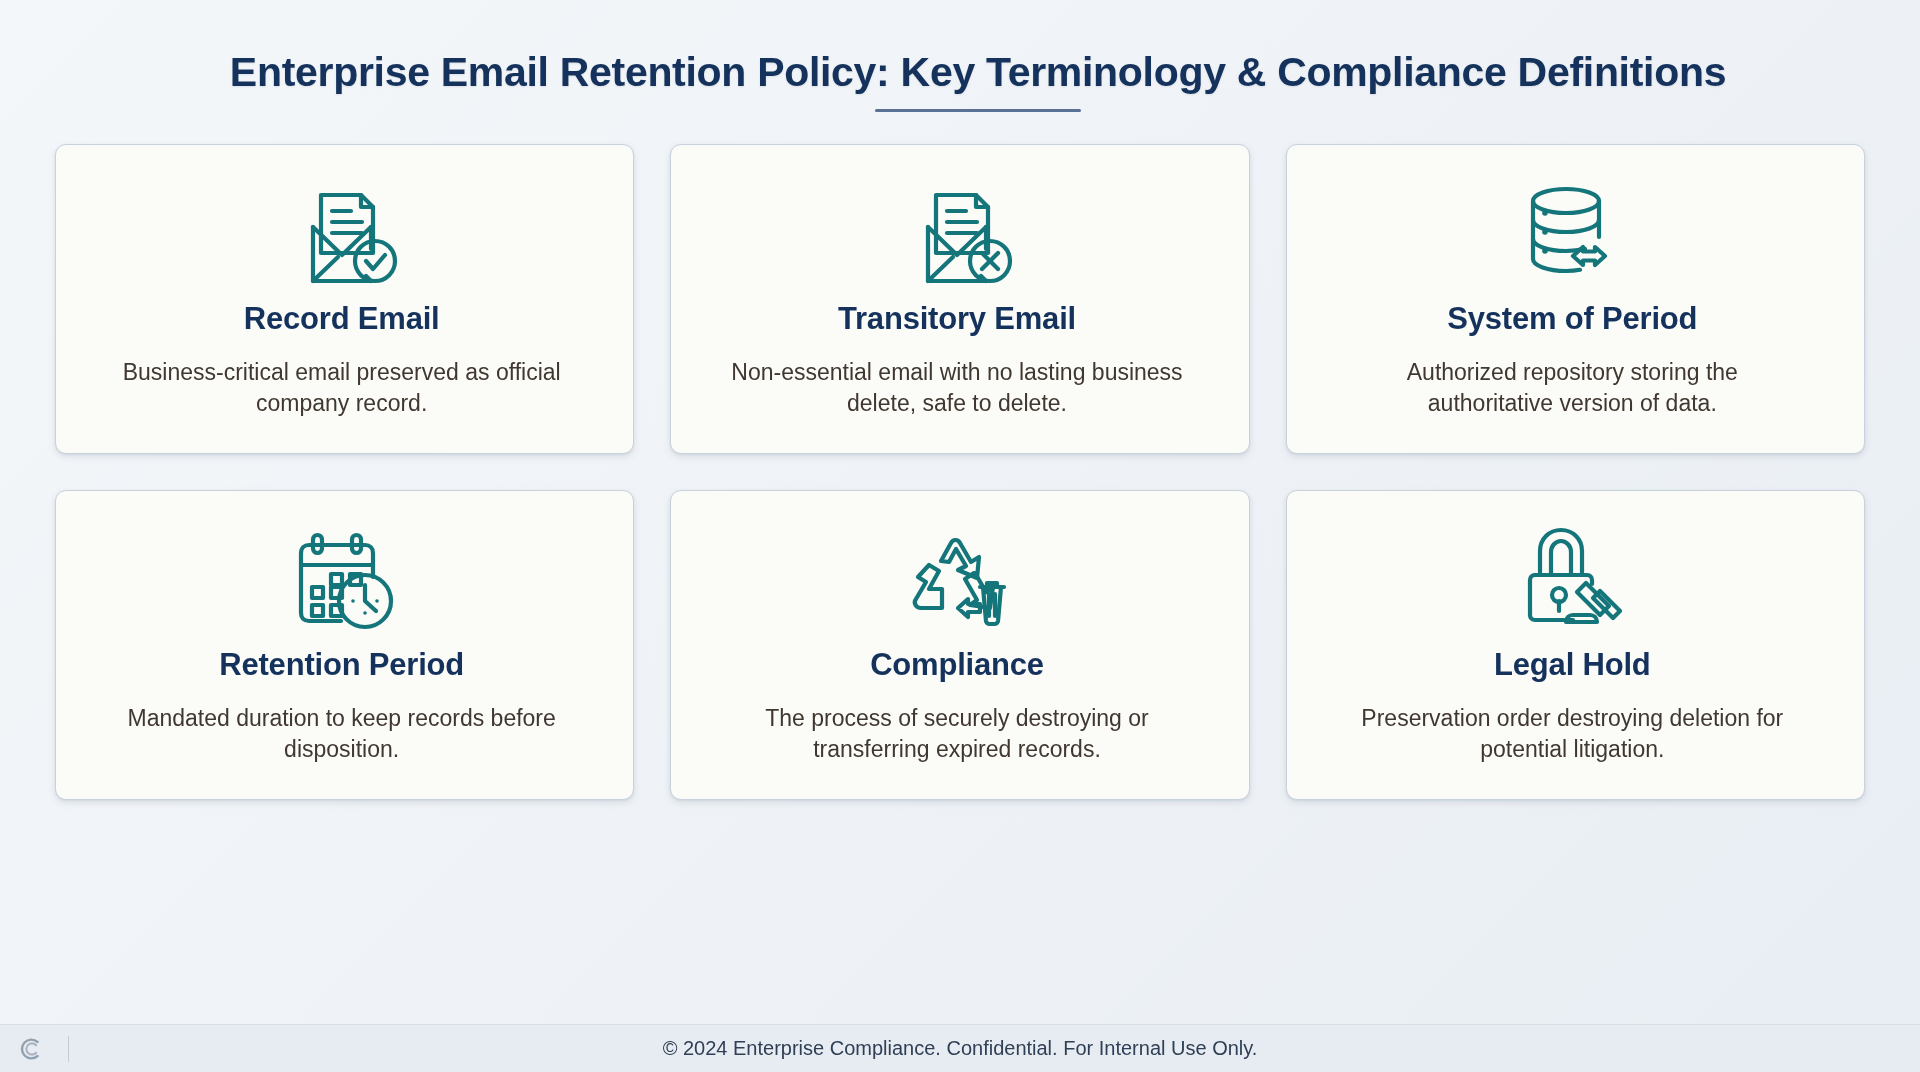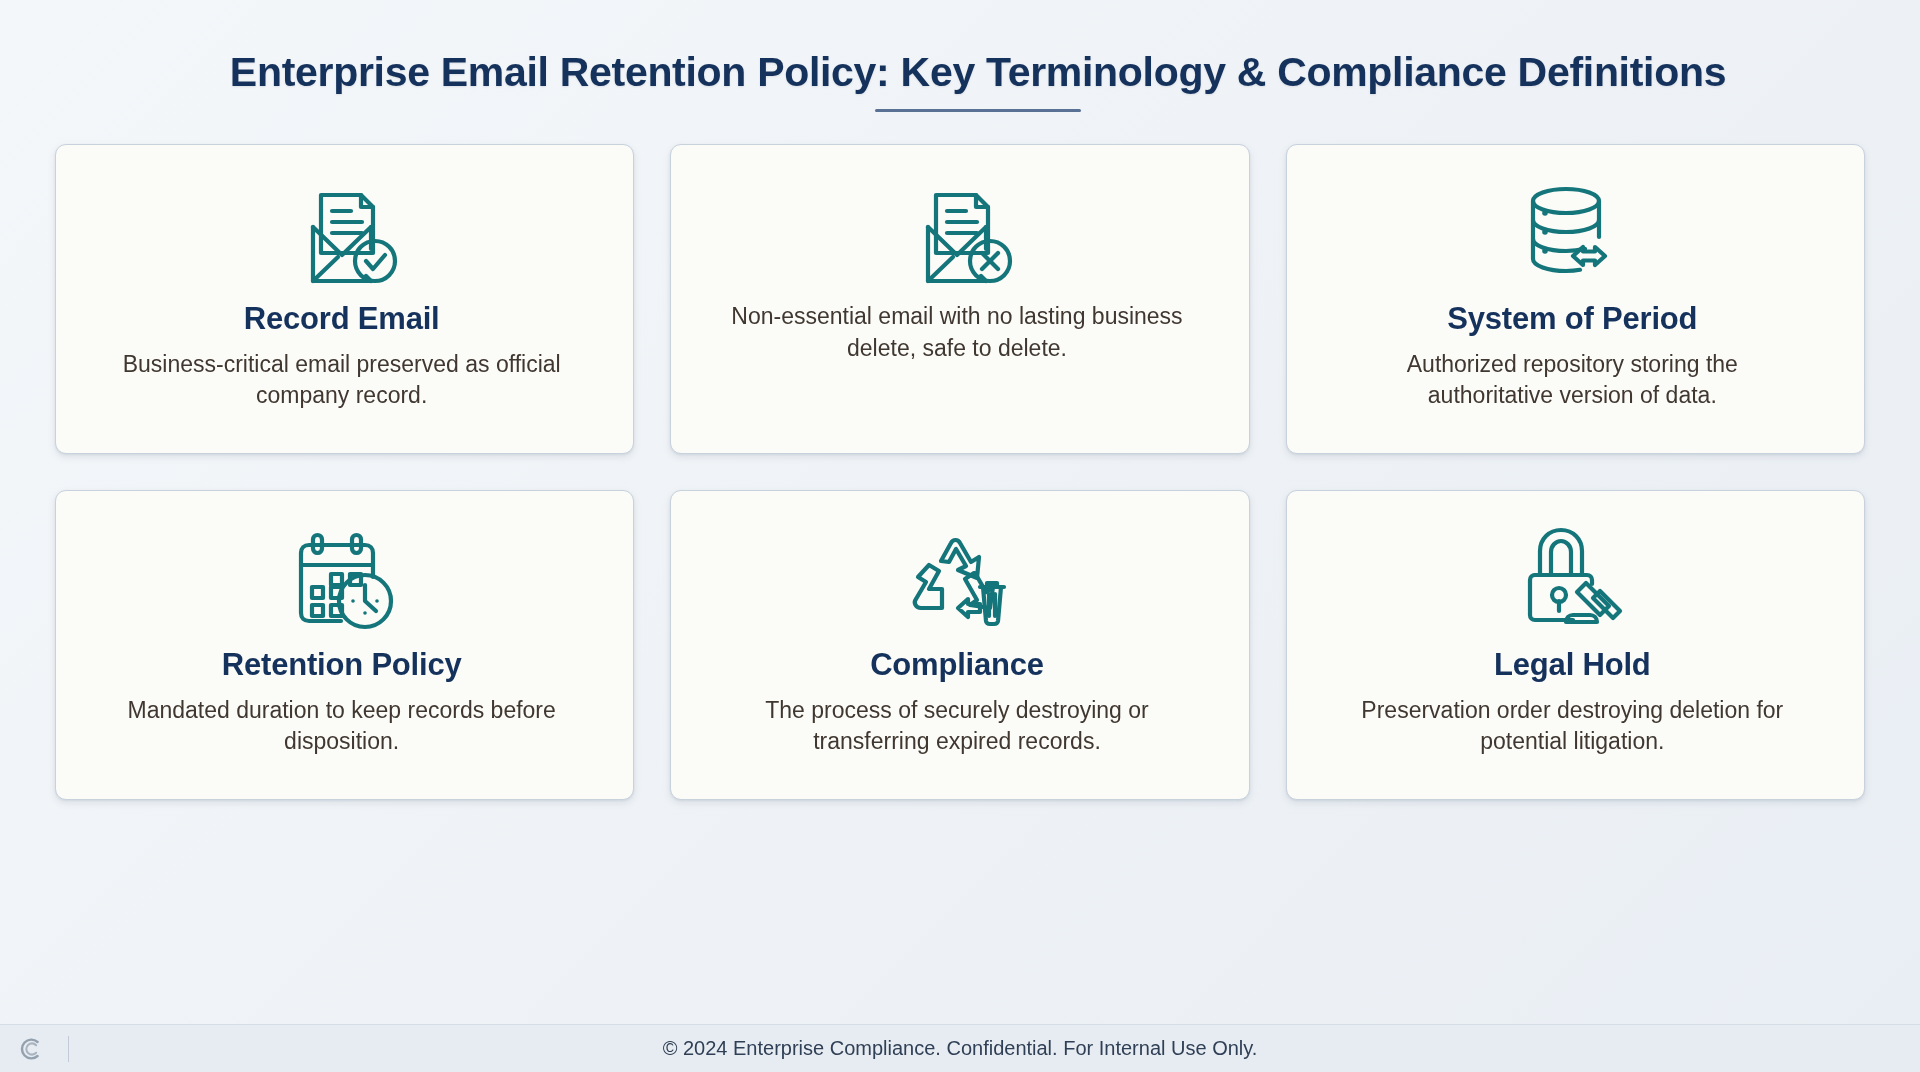--- a/index.html
+++ b/index.html
@@ -77,21 +77,21 @@
     letter-spacing: -0.2px;
     margin: 0 0 12px 0;
     line-height: 1.15;
     text-align: center;
   }
   .card-desc {
     font-size: 23px;
     color: #403830;
     line-height: 1.38;
     text-align: center;
-    margin: 0;
+    margin: 8px;
     max-width: 460px;
   }
 
   
   .footer {
     position: absolute;
     left: 0;
     bottom: 0;
     width: 1920px;
     height: 47px;
@@ -168,20 +168,21 @@
         <path d="M38 20 L78 20 L90 32 L90 78 L38 78 Z"></path>
         <path d="M78 20 L78 32 L90 32"></path>
         <path d="M49 36 L68 36"></path>
         <path d="M49 47 L79 47"></path>
         <path d="M49 58 L79 58"></path>
         <circle cx="92" cy="86" r="20"></circle>
         <path d="M84 78 L100 94"></path>
         <path d="M100 78 L84 94"></path>
       </svg>
     </div>
+    <div class="card-title">Transitory Email</div>
     <div class="card-desc">Non-essential email with no lasting business delete, safe to delete.</div>
   </div>
 
   <div class="card">
     <div class="card-icon">
       <svg width="118" height="114" viewBox="0 0 118 114" fill="none" stroke="#14757a" stroke-width="4.2" stroke-linecap="round" stroke-linejoin="round">
         <ellipse cx="53" cy="26" rx="33" ry="12"></ellipse>
         <path d="M20 26 L20 84 C20 90.6 34.8 96 53 96 C58 96 62.8 95.6 67 94.8"></path>
         <path d="M86 26 L86 62"></path>
         <path d="M20 45 C20 51.6 34.8 57 53 57 C71.2 57 86 51.6 86 45"></path>
@@ -212,21 +213,21 @@
         <rect x="29" y="84" width="11" height="11"></rect>
         <rect x="48" y="84" width="11" height="11"></rect>
         <circle cx="82" cy="80" r="26"></circle>
         <path d="M82 64 L82 80 L93 90"></path>
         <circle cx="82" cy="68" r="1.8" fill="#14757a" stroke="none"></circle>
         <circle cx="94" cy="80" r="1.8" fill="#14757a" stroke="none"></circle>
         <circle cx="82" cy="92" r="1.8" fill="#14757a" stroke="none"></circle>
         <circle cx="70" cy="80" r="1.8" fill="#14757a" stroke="none"></circle>
       </svg>
     </div>
-    <div class="card-title">Retention Policy</div>
+    <div class="card-title">Retention Period</div>
     <div class="card-desc">Mandated duration to keep records before disposition.</div>
   </div>
 
   <div class="card">
     <div class="card-icon">
       <svg width="118" height="114" viewBox="0 0 118 114" fill="none" stroke="#14757a" stroke-width="4.2" stroke-linecap="round" stroke-linejoin="round">
         <path d="M43 40 L53 22 C55 18 60 18 62 22 L73 41 L81 36 L79 57 L60 49 L68 45 L58 28 L51 41 Z"></path>
         <path d="M31 44 L41 50 L31 68 L44 68 L44 87 L23 87 C18 87 15 82 18 78 L28 61 L20 56 Z"></path>
         <path d="M76 52 L67 58 L79 79 L72 84 L92 87 L95 66 L88 71 L77 52 Z"></path>
         <path d="M70 78 L60 87 L70 96 L70 91 L82 91 L82 83 L70 83 Z"></path>

